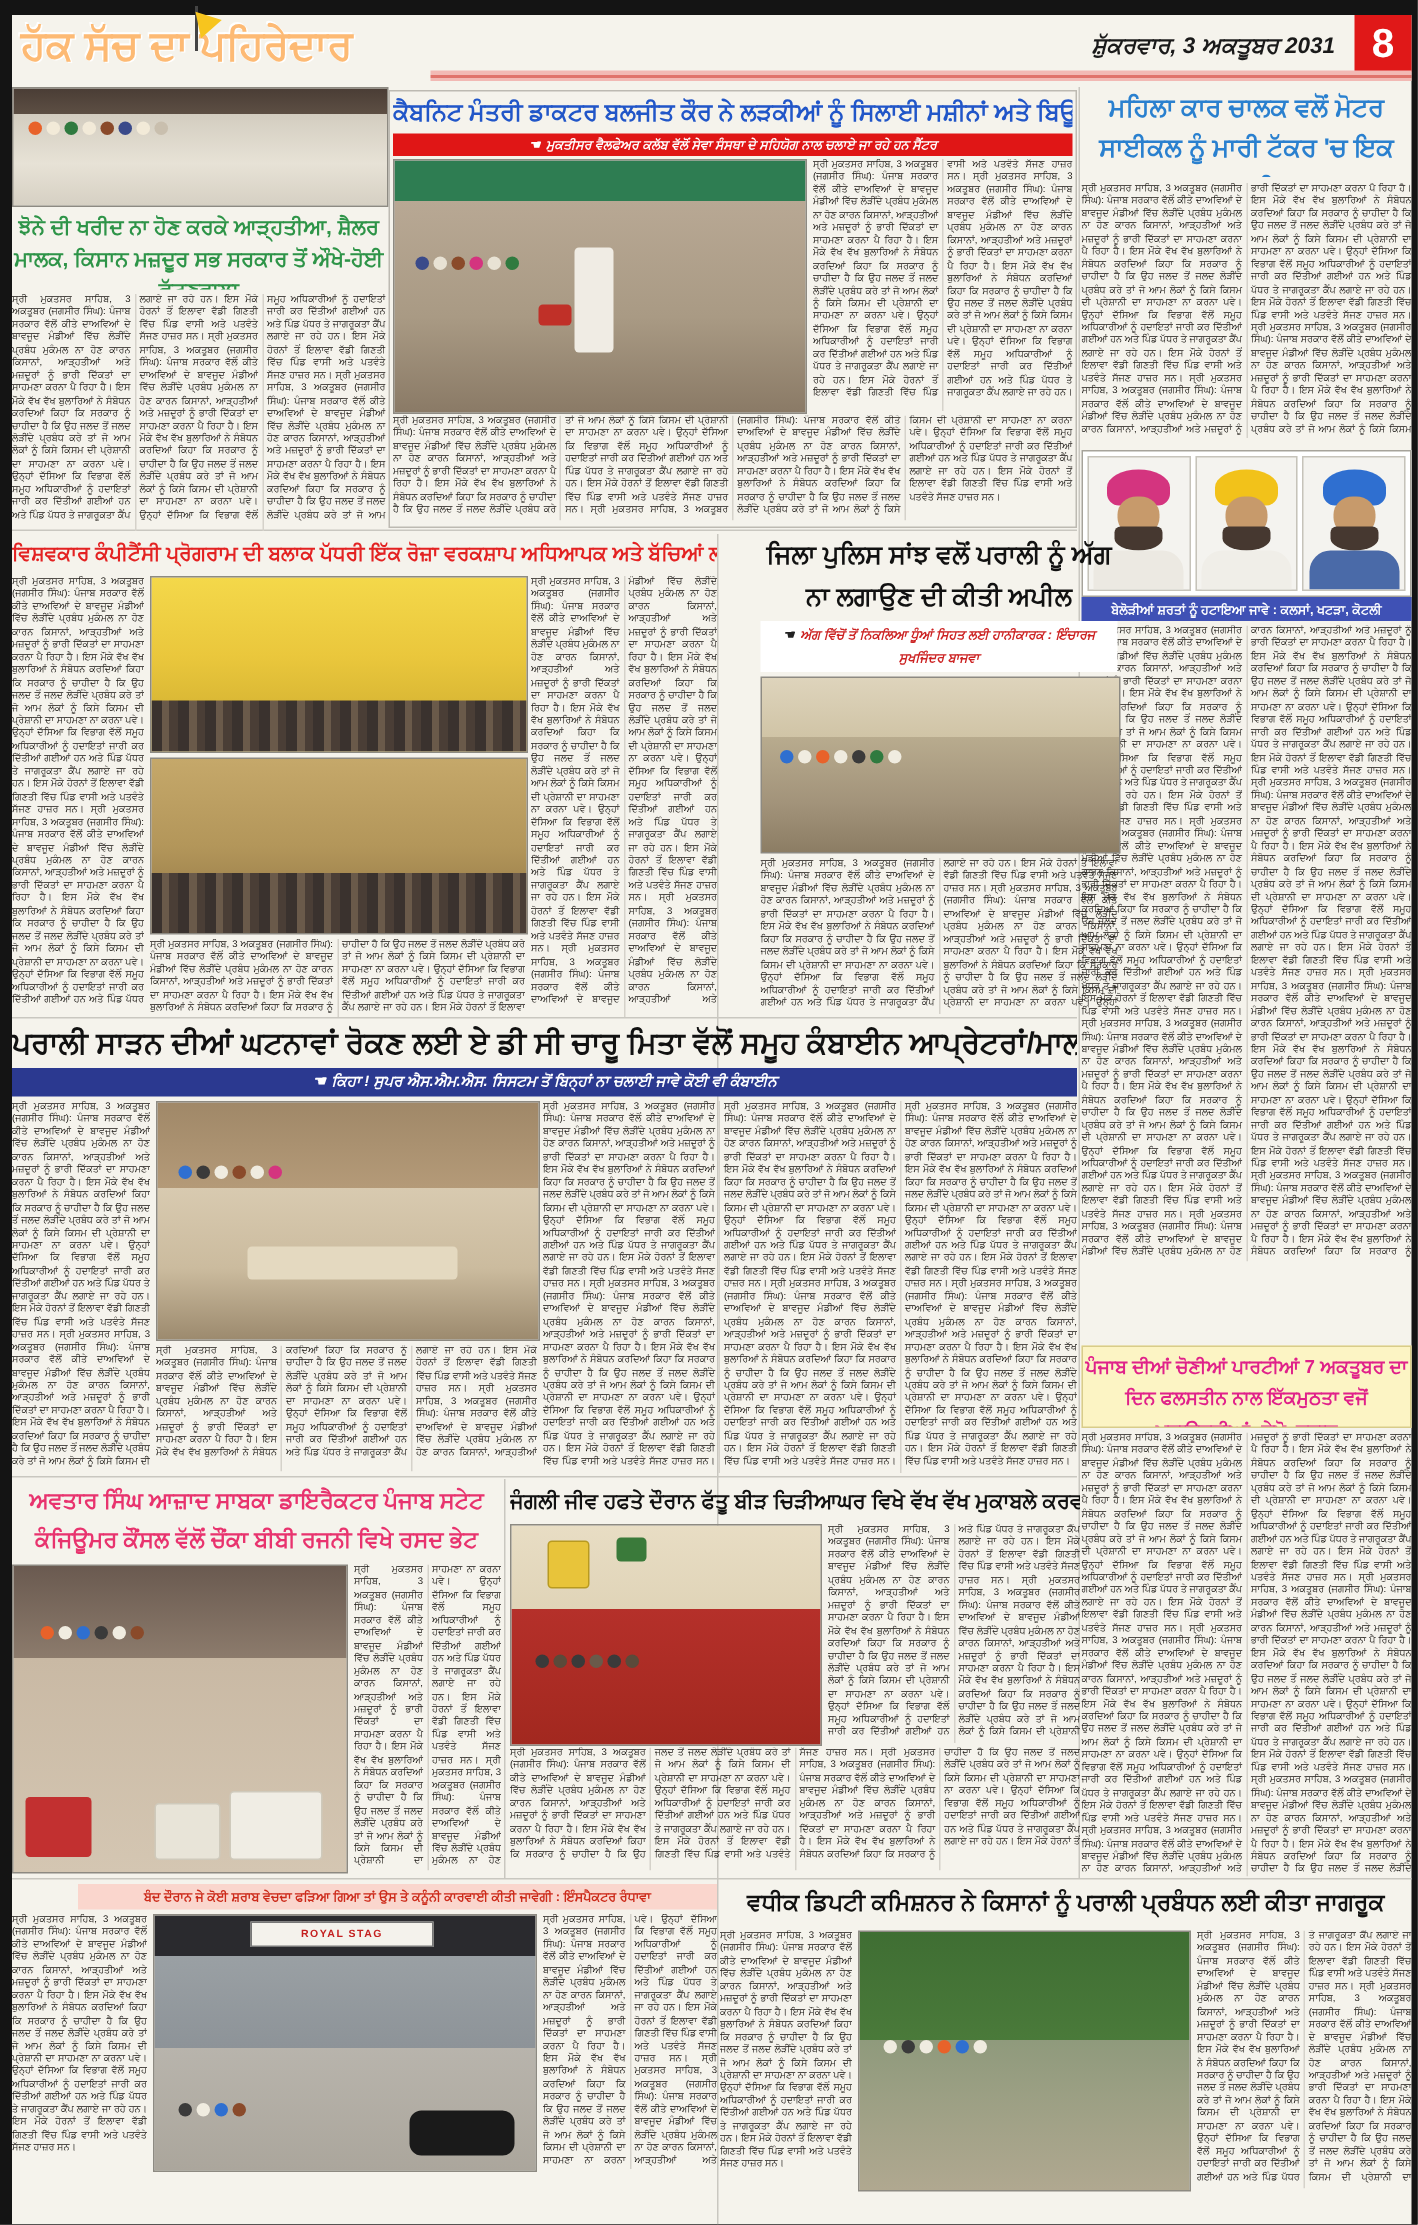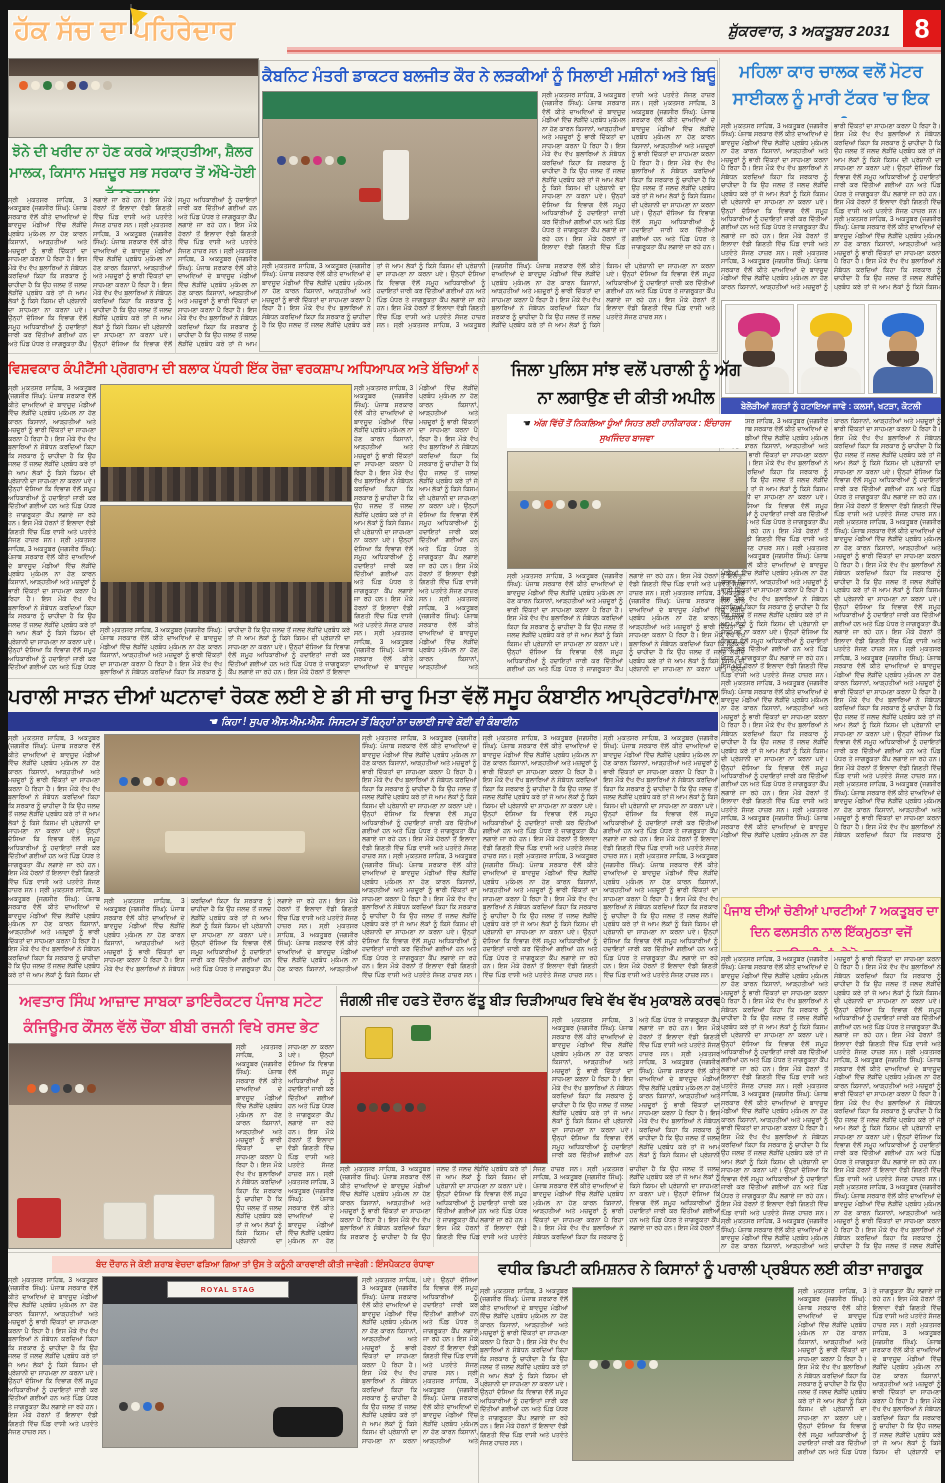--- a/index.html
+++ b/index.html
@@ -95,20 +95,23 @@
         <span class="dot" style="background:#f2ead8"></span>
           <span class="dot" style="background:#c9bfae"></span>
       </div>
     </div>
     <div class="hl hl-green" style="height:52px;font-size:14px;line-height:1.5;margin-top:3px;">ਝੋਨੇ ਦੀ ਖਰੀਦ ਨਾ ਹੋਣ ਕਰਕੇ ਆੜ੍ਹਤੀਆ, ਸ਼ੈਲਰ ਮਾਲਕ, ਕਿਸਾਨ ਮਜ਼ਦੂਰ ਸਭ ਸਰਕਾਰ ਤੋਂ ਔਖੇ-ਹੋਈ ਫੱਟਣਵਾਲਾ</div>
     <div class="bt c3" style="height:158px;margin-top:3px;">ਸ੍ਰੀ ਮੁਕਤਸਰ ਸਾਹਿਬ, 3 ਅਕਤੂਬਰ (ਜਗਸੀਰ ਸਿੰਘ): ਪੰਜਾਬ ਸਰਕਾਰ ਵੱਲੋਂ ਕੀਤੇ ਦਾਅਵਿਆਂ ਦੇ ਬਾਵਜੂਦ ਮੰਡੀਆਂ ਵਿੱਚ ਲੋੜੀਂਦੇ ਪ੍ਰਬੰਧ ਮੁਕੰਮਲ ਨਾ ਹੋਣ ਕਾਰਨ ਕਿਸਾਨਾਂ, ਆੜ੍ਹਤੀਆਂ ਅਤੇ ਮਜ਼ਦੂਰਾਂ ਨੂੰ ਭਾਰੀ ਦਿੱਕਤਾਂ ਦਾ ਸਾਹਮਣਾ ਕਰਨਾ ਪੈ ਰਿਹਾ ਹੈ। ਇਸ ਮੌਕੇ ਵੱਖ ਵੱਖ ਬੁਲਾਰਿਆਂ ਨੇ ਸੰਬੋਧਨ ਕਰਦਿਆਂ ਕਿਹਾ ਕਿ ਸਰਕਾਰ ਨੂੰ ਚਾਹੀਦਾ ਹੈ ਕਿ ਉਹ ਜਲਦ ਤੋਂ ਜਲਦ ਲੋੜੀਂਦੇ ਪ੍ਰਬੰਧ ਕਰੇ ਤਾਂ ਜੋ ਆਮ ਲੋਕਾਂ ਨੂੰ ਕਿਸੇ ਕਿਸਮ ਦੀ ਪ੍ਰੇਸ਼ਾਨੀ ਦਾ ਸਾਹਮਣਾ ਨਾ ਕਰਨਾ ਪਵੇ। ਉਨ੍ਹਾਂ ਦੱਸਿਆ ਕਿ ਵਿਭਾਗ ਵੱਲੋਂ ਸਮੂਹ ਅਧਿਕਾਰੀਆਂ ਨੂੰ ਹਦਾਇਤਾਂ ਜਾਰੀ ਕਰ ਦਿੱਤੀਆਂ ਗਈਆਂ ਹਨ ਅਤੇ ਪਿੰਡ ਪੱਧਰ ਤੇ ਜਾਗਰੂਕਤਾ ਕੈਂਪ ਲਗਾਏ ਜਾ ਰਹੇ ਹਨ। ਇਸ ਮੌਕੇ ਹੋਰਨਾਂ ਤੋਂ ਇਲਾਵਾ ਵੱਡੀ ਗਿਣਤੀ ਵਿੱਚ ਪਿੰਡ ਵਾਸੀ ਅਤੇ ਪਤਵੰਤੇ ਸੱਜਣ ਹਾਜ਼ਰ ਸਨ। ਸ੍ਰੀ ਮੁਕਤਸਰ ਸਾਹਿਬ, 3 ਅਕਤੂਬਰ (ਜਗਸੀਰ ਸਿੰਘ): ਪੰਜਾਬ ਸਰਕਾਰ ਵੱਲੋਂ ਕੀਤੇ ਦਾਅਵਿਆਂ ਦੇ ਬਾਵਜੂਦ ਮੰਡੀਆਂ ਵਿੱਚ ਲੋੜੀਂਦੇ ਪ੍ਰਬੰਧ ਮੁਕੰਮਲ ਨਾ ਹੋਣ ਕਾਰਨ ਕਿਸਾਨਾਂ, ਆੜ੍ਹਤੀਆਂ ਅਤੇ ਮਜ਼ਦੂਰਾਂ ਨੂੰ ਭਾਰੀ ਦਿੱਕਤਾਂ ਦਾ ਸਾਹਮਣਾ ਕਰਨਾ ਪੈ ਰਿਹਾ ਹੈ। ਇਸ ਮੌਕੇ ਵੱਖ ਵੱਖ ਬੁਲਾਰਿਆਂ ਨੇ ਸੰਬੋਧਨ ਕਰਦਿਆਂ ਕਿਹਾ ਕਿ ਸਰਕਾਰ ਨੂੰ ਚਾਹੀਦਾ ਹੈ ਕਿ ਉਹ ਜਲਦ ਤੋਂ ਜਲਦ ਲੋੜੀਂਦੇ ਪ੍ਰਬੰਧ ਕਰੇ ਤਾਂ ਜੋ ਆਮ ਲੋਕਾਂ ਨੂੰ ਕਿਸੇ ਕਿਸਮ ਦੀ ਪ੍ਰੇਸ਼ਾਨੀ ਦਾ ਸਾਹਮਣਾ ਨਾ ਕਰਨਾ ਪਵੇ। ਉਨ੍ਹਾਂ ਦੱਸਿਆ ਕਿ ਵਿਭਾਗ ਵੱਲੋਂ ਸਮੂਹ ਅਧਿਕਾਰੀਆਂ ਨੂੰ ਹਦਾਇਤਾਂ ਜਾਰੀ ਕਰ ਦਿੱਤੀਆਂ ਗਈਆਂ ਹਨ ਅਤੇ ਪਿੰਡ ਪੱਧਰ ਤੇ ਜਾਗਰੂਕਤਾ ਕੈਂਪ ਲਗਾਏ ਜਾ ਰਹੇ ਹਨ। ਇਸ ਮੌਕੇ ਹੋਰਨਾਂ ਤੋਂ ਇਲਾਵਾ ਵੱਡੀ ਗਿਣਤੀ ਵਿੱਚ ਪਿੰਡ ਵਾਸੀ ਅਤੇ ਪਤਵੰਤੇ ਸੱਜਣ ਹਾਜ਼ਰ ਸਨ। ਸ੍ਰੀ ਮੁਕਤਸਰ ਸਾਹਿਬ, 3 ਅਕਤੂਬਰ (ਜਗਸੀਰ ਸਿੰਘ): ਪੰਜਾਬ ਸਰਕਾਰ ਵੱਲੋਂ ਕੀਤੇ ਦਾਅਵਿਆਂ ਦੇ ਬਾਵਜੂਦ ਮੰਡੀਆਂ ਵਿੱਚ ਲੋੜੀਂਦੇ ਪ੍ਰਬੰਧ ਮੁਕੰਮਲ ਨਾ ਹੋਣ ਕਾਰਨ ਕਿਸਾਨਾਂ, ਆੜ੍ਹਤੀਆਂ ਅਤੇ ਮਜ਼ਦੂਰਾਂ ਨੂੰ ਭਾਰੀ ਦਿੱਕਤਾਂ ਦਾ ਸਾਹਮਣਾ ਕਰਨਾ ਪੈ ਰਿਹਾ ਹੈ। ਇਸ ਮੌਕੇ ਵੱਖ ਵੱਖ ਬੁਲਾਰਿਆਂ ਨੇ ਸੰਬੋਧਨ ਕਰਦਿਆਂ ਕਿਹਾ ਕਿ ਸਰਕਾਰ ਨੂੰ ਚਾਹੀਦਾ ਹੈ ਕਿ ਉਹ ਜਲਦ ਤੋਂ ਜਲਦ ਲੋੜੀਂਦੇ ਪ੍ਰਬੰਧ ਕਰੇ ਤਾਂ ਜੋ ਆਮ ਲੋਕਾਂ ਨੂੰ ਕਿਸੇ ਕਿਸਮ ਦੀ ਪ੍ਰੇਸ਼ਾਨੀ ਦਾ ਸਾਹਮਣਾ ਨਾ ਕਰਨਾ ਪਵੇ। ਉਨ੍ਹਾਂ ਦੱਸਿਆ ਕਿ ਵਿਭਾਗ ਵੱਲੋਂ ਸਮੂਹ ਅਧਿਕਾਰੀਆਂ ਨੂੰ ਹਦਾਇਤਾਂ ਜਾਰੀ ਕਰ ਦਿੱਤੀਆਂ ਗਈਆਂ ਹਨ ਅਤੇ ਪਿੰਡ ਪੱਧਰ ਤੇ ਜਾਗਰੂਕਤਾ ਕੈਂਪ ਲਗਾਏ ਜਾ ਰਹੇ ਹਨ। ਇਸ ਮੌਕੇ ਹੋਰਨਾਂ ਤੋਂ ਇਲਾਵਾ ਵੱਡੀ ਗਿਣਤੀ ਵਿੱਚ ਪਿੰਡ ਵਾਸੀ ਅਤੇ ਪਤਵੰਤੇ ਸੱਜਣ ਹਾਜ਼ਰ ਸਨ। </div>
   </div>
 
   <div class="abs" style="left:259px;top:60px;width:459px;height:292px;border:1px solid #bdbab2;padding:2px;">
     <div class="hl hl-blue nw" style="height:26px;font-size:16px;line-height:26px;">ਕੈਬਨਿਟ ਮੰਤਰੀ ਡਾਕਟਰ ਬਲਜੀਤ ਕੌਰ ਨੇ ਲੜਕੀਆਂ ਨੂੰ ਸਿਲਾਈ ਮਸ਼ੀਨਾਂ ਅਤੇ ਬਿਊਟੀ ਪਾਰਲਰ ਕਿੱਟਾਂ ਵੰਡੀਆਂ</div>
+    <div class="bar" style="height:15px;background:#e01616;font-size:8.5px;line-height:15px;">
+      <span class="ptr">☚</span><span>ਮੁਕਤੀਸਰ ਵੈਲਫੇਅਰ ਕਲੱਬ ਵੱਲੋਂ ਸੇਵਾ ਸੰਸਥਾ ਦੇ ਸਹਿਯੋਗ ਨਾਲ ਚਲਾਏ ਜਾ ਰਹੇ ਹਨ ਸੈਂਟਰ</span>
+    </div>
     <div class="row" style="height:168px;margin-top:2px;gap:4px;">
       <div class="ph ph-cabinet" style="width:274px;height:168px;">
         <div class="patch" style="left:120px;top:58px;width:26px;height:70px;background:#f0ece4;"></div>
         <div class="patch" style="left:96px;top:96px;width:22px;height:14px;background:#c03028;"></div>
         <div class="dots" style="left:14px;top:64px;">
           <span class="dot" style="background:#3a4a8a"></span>
             <span class="dot" style="background:#e8e2d4"></span>
           <span class="dot" style="background:#8a4a2a"></span>
             <span class="dot" style="background:#d4347f"></span>
           <span class="dot" style="background:#e8e2d4"></span>

